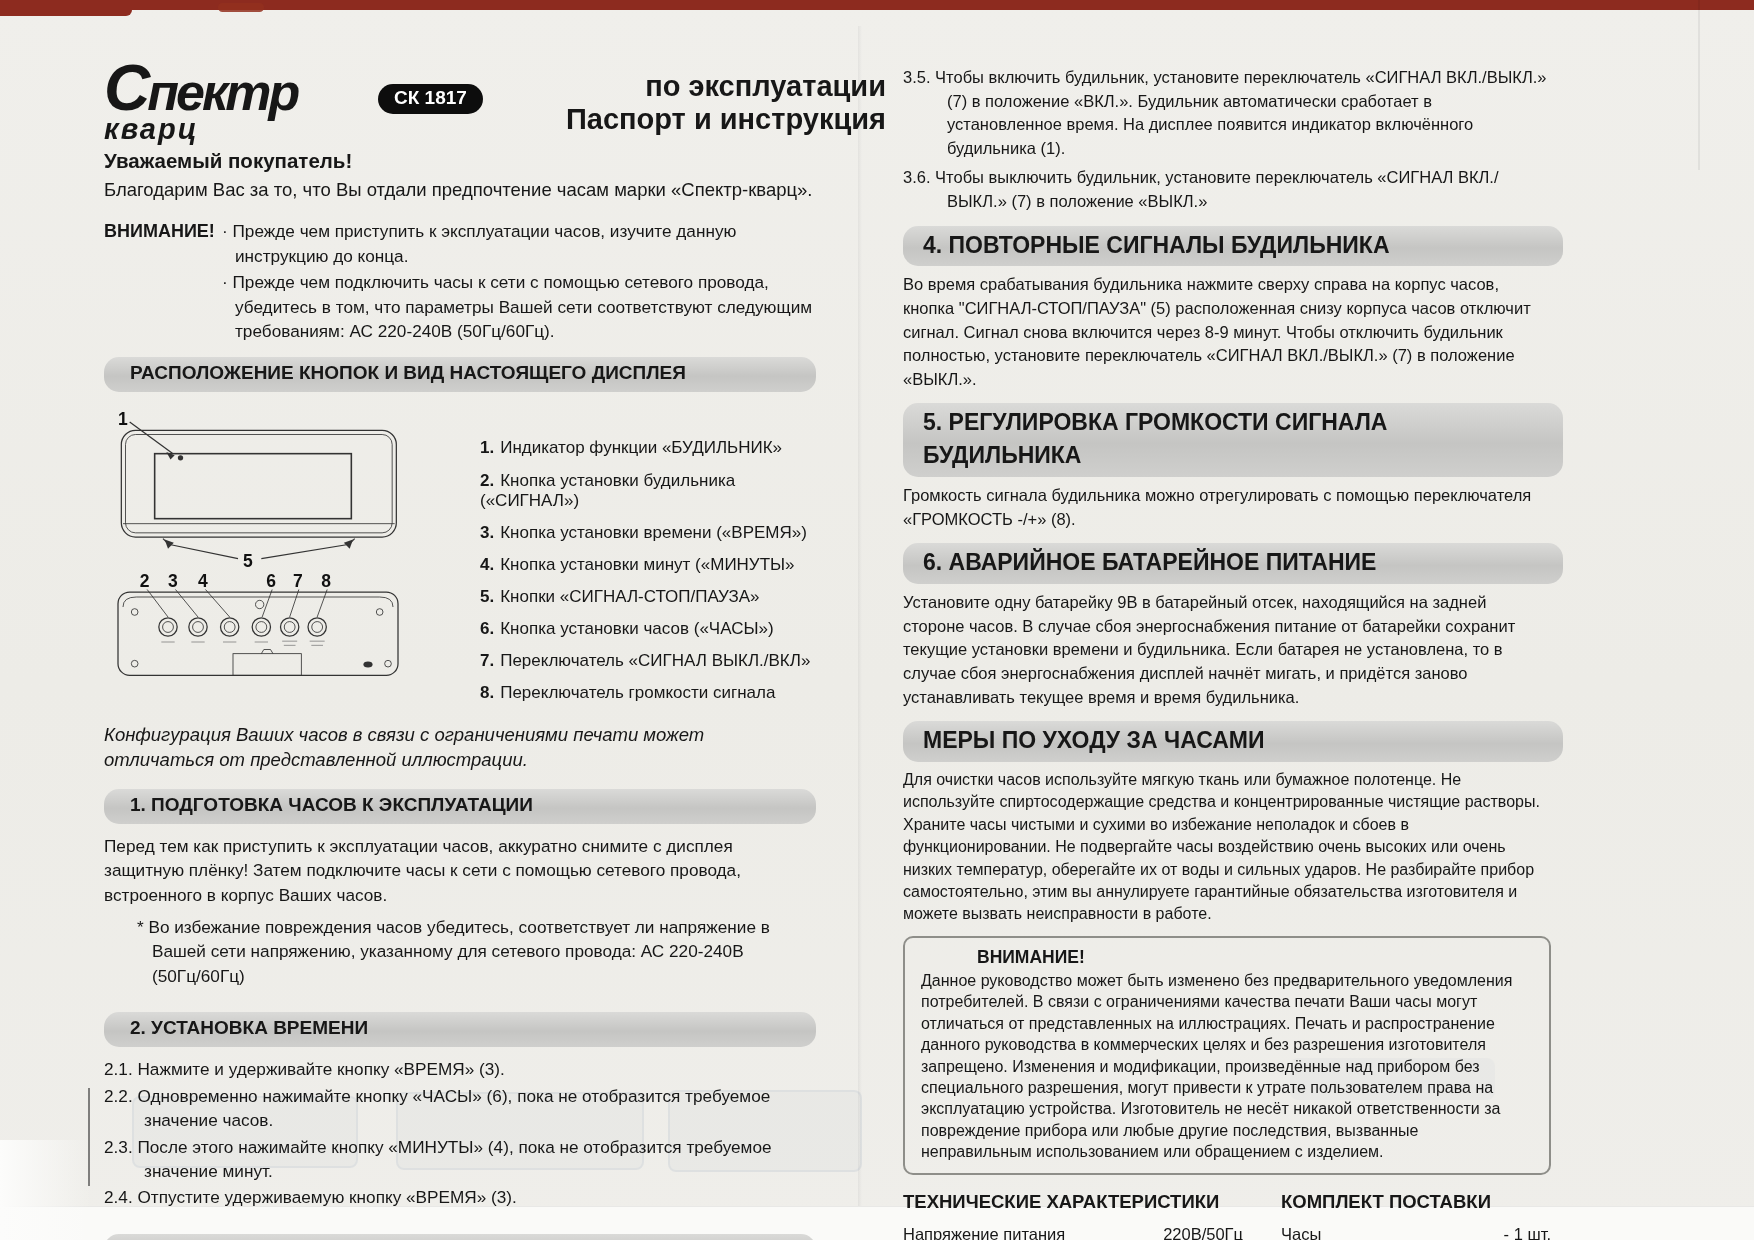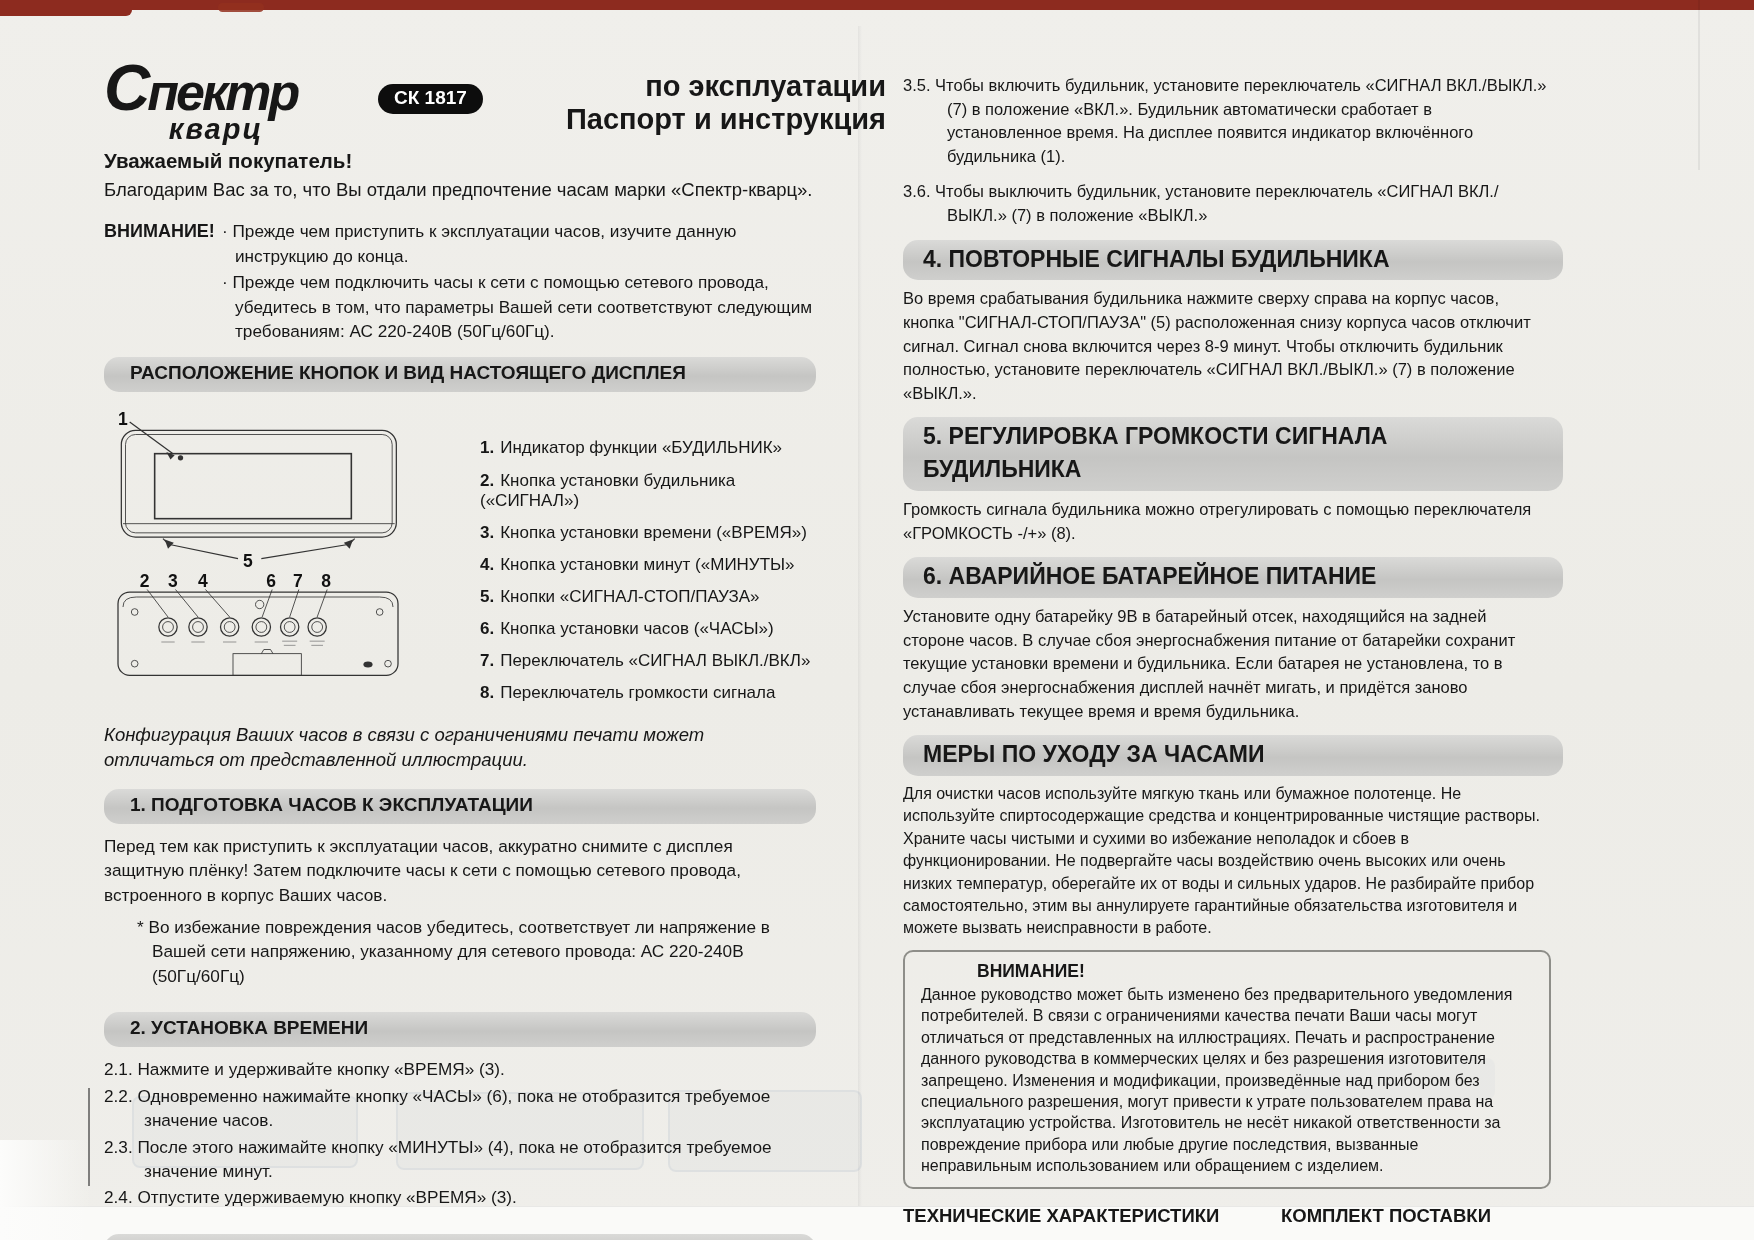--- a/index.html
+++ b/index.html
@@ -23,21 +23,21 @@
   .g1 { left:132px; top:1096px; width:222px; height:68px; }
   .g2 { left:396px; top:1092px; width:244px; height:74px; }
   .g3 { left:668px; top:1090px; width:190px; height:78px; }
   .g4 { left:1290px; top:1058px; width:205px; height:42px; border:none; background:rgba(140,150,170,.05); }
 
   
   .header { position:absolute; left:104px; top:58px; width:782px; display:flex; align-items:flex-start; }
   .logo { width:238px; flex:none; }
   .logo-line1 { font-size:52px; font-weight:bold; font-style:italic; letter-spacing:-3px; line-height:.95; }
   .logo-line1::first-letter { font-size:64px; }
-  .logo-line2 { font-size:29px; font-weight:bold; font-style:italic; letter-spacing:2px; text-align:center; margin-top:-6px; padding-right:14px; }
+  .logo-line2 { font-size:29px; font-weight:bold; font-style:italic; letter-spacing:2px; text-align:left; margin-top:-6px; padding-right:14px; }
   .badge { background:#0d0d0d; color:#fff; font-weight:bold; font-size:19px; padding:3px 16px 5px; border-radius:15px;
     margin:26px 0 0 36px; white-space:nowrap; }
   .doc-title { flex:1; text-align:right; font-weight:bold; font-size:29px; line-height:1.13; margin-top:12px; }
 
   
   .col-left  { position:absolute; left:104px; top:146px; width:712px; font-size:17.2px; line-height:1.42; }
   .col-right { position:absolute; left:903px; top:62px;  width:648px; font-size:16.5px; line-height:1.43; }
 
   .greet-h { font-size:20.5px; font-weight:bold; margin:0 0 2px; }
   .greet-p { font-size:18.5px; margin:0 0 16px; }
@@ -62,21 +62,21 @@
   .clock .micro { stroke:#777; stroke-width:.9; }
   .legend { list-style:none; margin:36px 0 0 72px; padding:0; width:336px; font-size:17px; line-height:1.18; }
   .legend li { margin-bottom:12px; }
   .legend .ln { font-weight:bold; margin-right:6px; }
 
   .note { font-style:italic; font-size:18.5px; margin:8px 0 16px; line-height:1.35; }
   .bodyp { margin:4px 0 8px; }
   .star { padding-left:48px; text-indent:-15px; margin:0 0 6px; }
   .step { margin:0 0 2px; padding-left:40px; text-indent:-40px; }
 
-  .col-right .step { padding-left:44px; text-indent:-44px; margin:12px 0 6px; }
+  .col-right .step { padding-left:44px; text-indent:-44px; margin:4px 0 6px; }
   .col-right .bodyp { margin:3px 0 6px; }
   .care-p { margin:3px 0 8px; font-size:16px; line-height:1.4; }
 
   .attn-box { border:2px solid #8e8e89; border-radius:10px; padding:7px 16px 10px; margin:10px 4px 0 0;
     width:648px; box-sizing:border-box; }
   .attn-box-h { font-weight:bold; font-size:17.5px; margin:0 0 0 56px; }
   .attn-box p { margin:0; font-size:16px; line-height:1.34; }
 
   .bottom-cols { display:flex; margin-top:14px; }
   .tech { width:340px; flex:none; }

